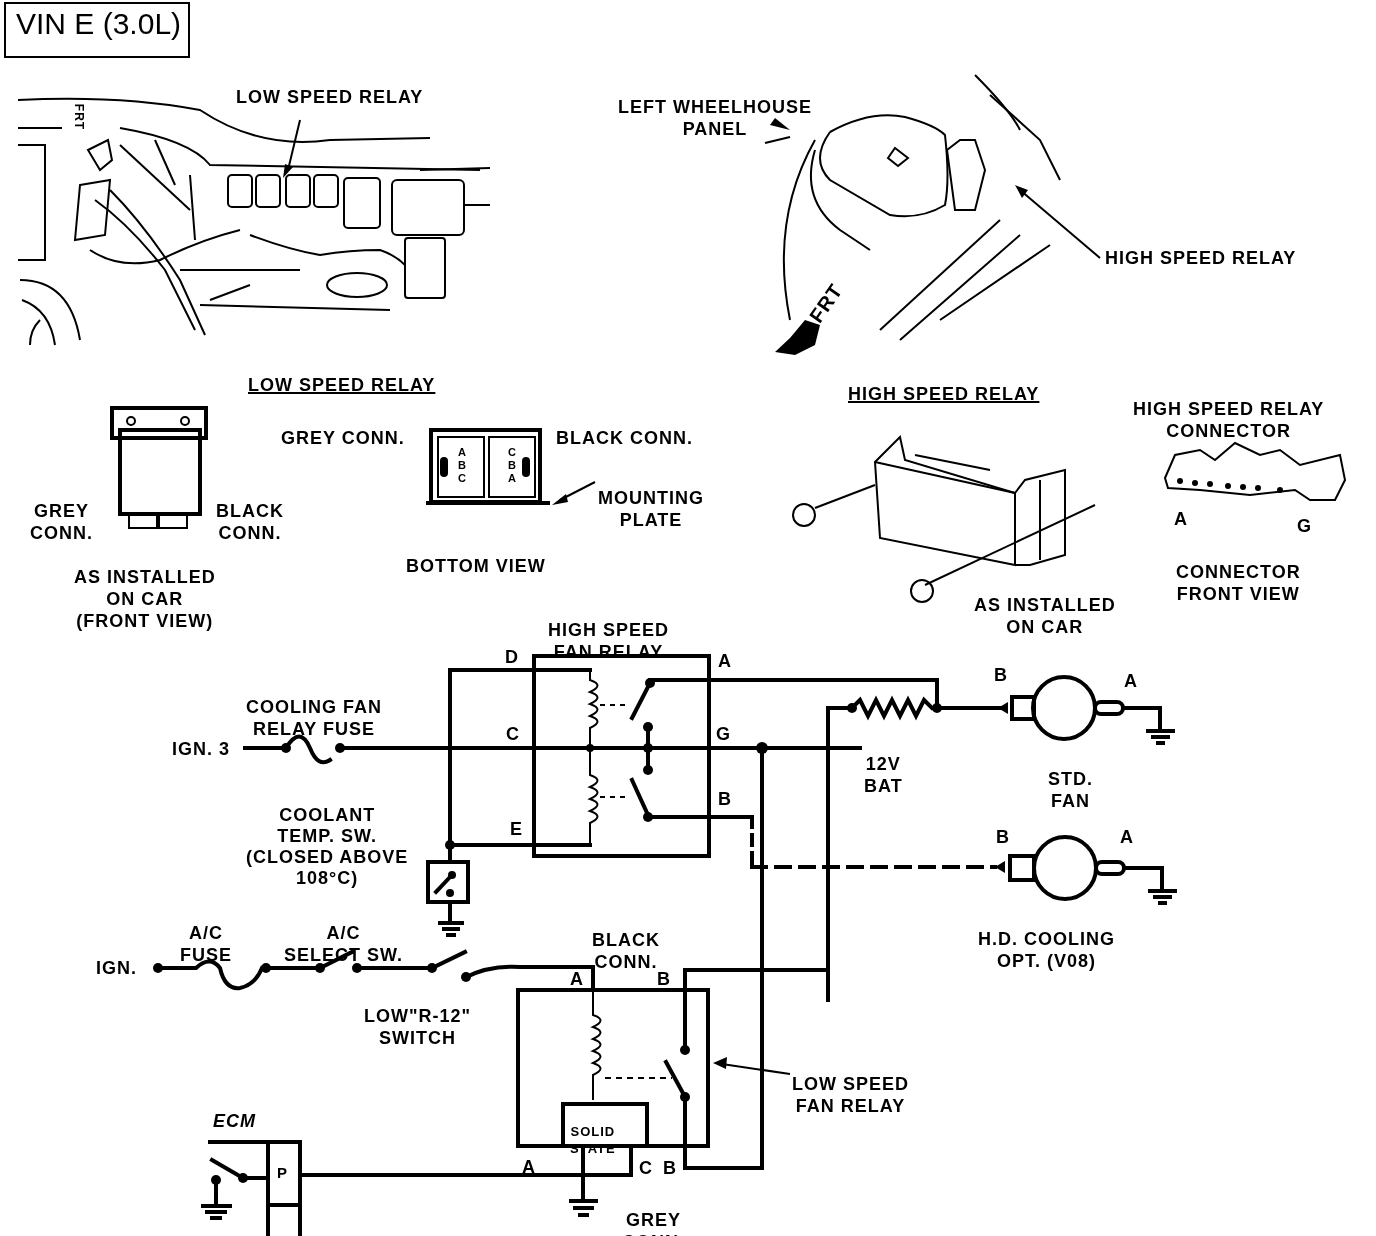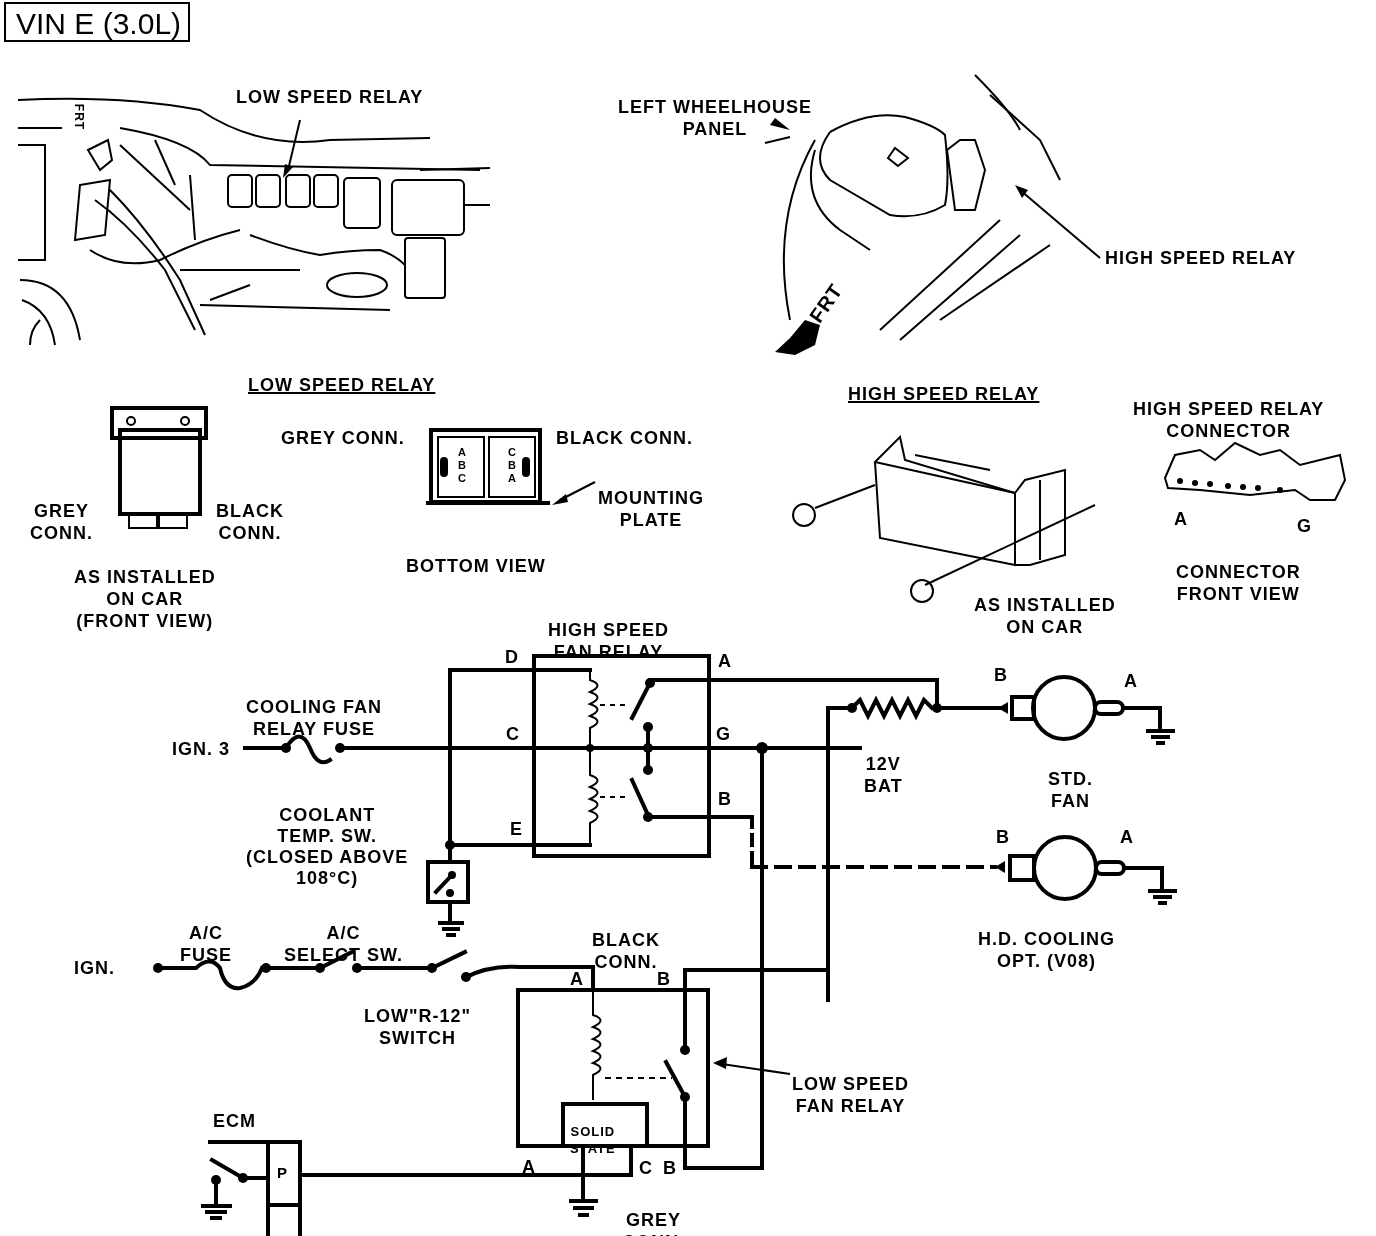--- a/index.html
+++ b/index.html
@@ -1,20 +1,20 @@
 <!DOCTYPE html>
 <html><head>
 <meta charset="utf-8">
 <style>
   html, body { margin:0; padding:0; background:#ffffff; }
   body { width:1376px; height:1236px; position:relative; overflow:hidden; font-family:"Liberation Sans", sans-serif; color:#000; }
   .lbl { position:absolute; font-family:"Liberation Sans", sans-serif; font-weight:bold; font-size:18px; letter-spacing:1px; line-height:22px; white-space:pre; color:#000; }
   .c { text-align:center;margin-top:16px; }
   .u { text-decoration:underline; text-decoration-thickness:2px; }
-  #title-box { position:absolute; left:4px; top:2px; width:186px; height:40px; border:2px solid #000; box-sizing:border-box; }
+  #title-box { position:absolute; left:4px; top:2px; width:186px; height:56px; border:2px solid #000; box-sizing:border-box; }
   #title-box span { position:absolute; left:10px; top:3px; font-size:30px; font-weight:normal; letter-spacing:0; font-family:"Liberation Sans", sans-serif; }
   svg { position:absolute; left:0; top:0; }
   .w { stroke:#000; stroke-width:4; fill:none; stroke-linecap:square; }
   .t { stroke:#000; stroke-width:2; fill:none; }
   .d { fill:#000; }
   .pin { position:absolute; font-size:11px; font-weight:bold; letter-spacing:0; line-height:12px; }
 </style>
 </head>
 <body>
 
@@ -290,30 +290,30 @@
 <div class="lbl c" style="left:1048px;top:752px;">STD.
 FAN</div>
 <div class="lbl" style="left:996px;top:826px;">B</div>
 <div class="lbl" style="left:1120px;top:826px;">A</div>
 <div class="lbl c" style="left:978px;top:912px;">H.D. COOLING
 OPT. (V08)</div>
 <div class="lbl c" style="left:180px;top:906px;">A/C
 FUSE</div>
 <div class="lbl c" style="left:284px;top:906px;">A/C
 SELECT SW.</div>
-<div class="lbl" style="left:74px;top:957px;">IGN.</div>
+<div class="lbl" style="left:96px;top:957px;">IGN.</div>
 <div class="lbl c" style="left:364px;top:989px;">LOW"R-12"
 SWITCH</div>
 <div class="lbl c" style="left:592px;top:913px;">BLACK
 CONN.</div>
 <div class="lbl" style="left:570px;top:968px;">A</div>
 <div class="lbl" style="left:657px;top:968px;">B</div>
 <div class="lbl c" style="left:792px;top:1057px;">LOW SPEED
 FAN RELAY</div>
 <div class="lbl c" style="left:570px;top:1107px;font-size:13px;line-height:17px;">SOLID
 STATE</div>
 <div class="lbl" style="left:522px;top:1156px;">A</div>
 <div class="lbl" style="left:639px;top:1157px;">C</div>
 <div class="lbl" style="left:663px;top:1157px;">B</div>
 <div class="lbl c" style="left:622px;top:1193px;">GREY
 CONN.</div>
-<div class="lbl" style="left:213px;top:1110px;">ECM</div>
+<div class="lbl" style="left:213px;top:1110px;font-style:italic;">ECM</div>
 <div class="lbl" style="left:277px;top:1162px;font-size:15px;">P</div>
 
 </body></html>

